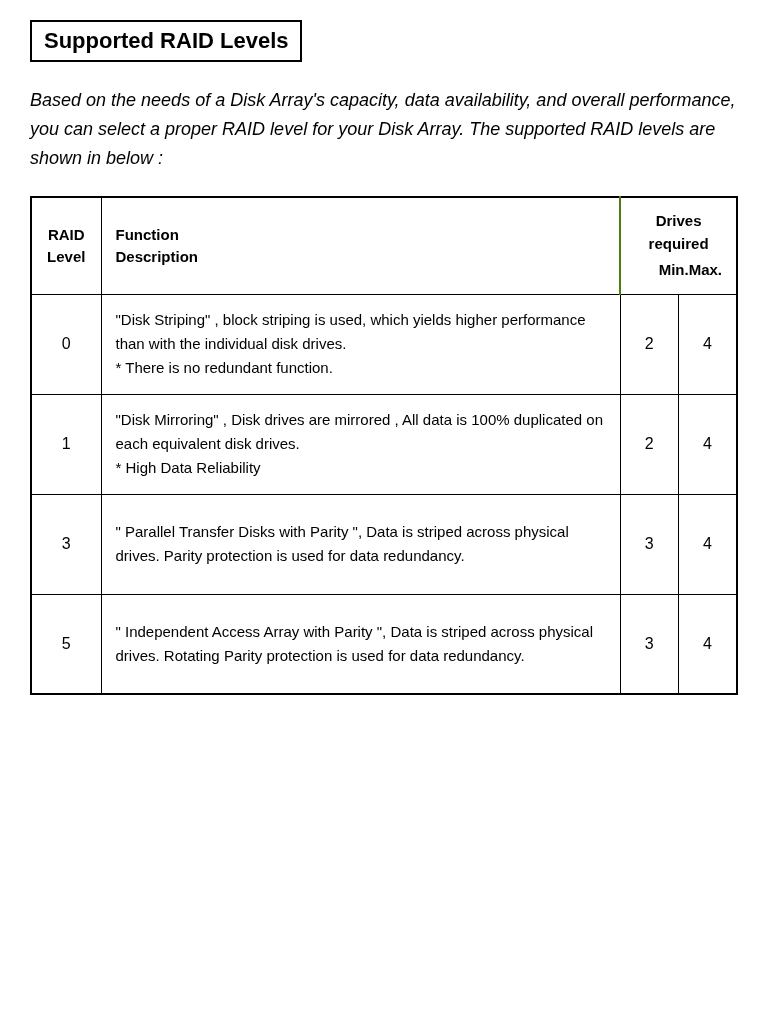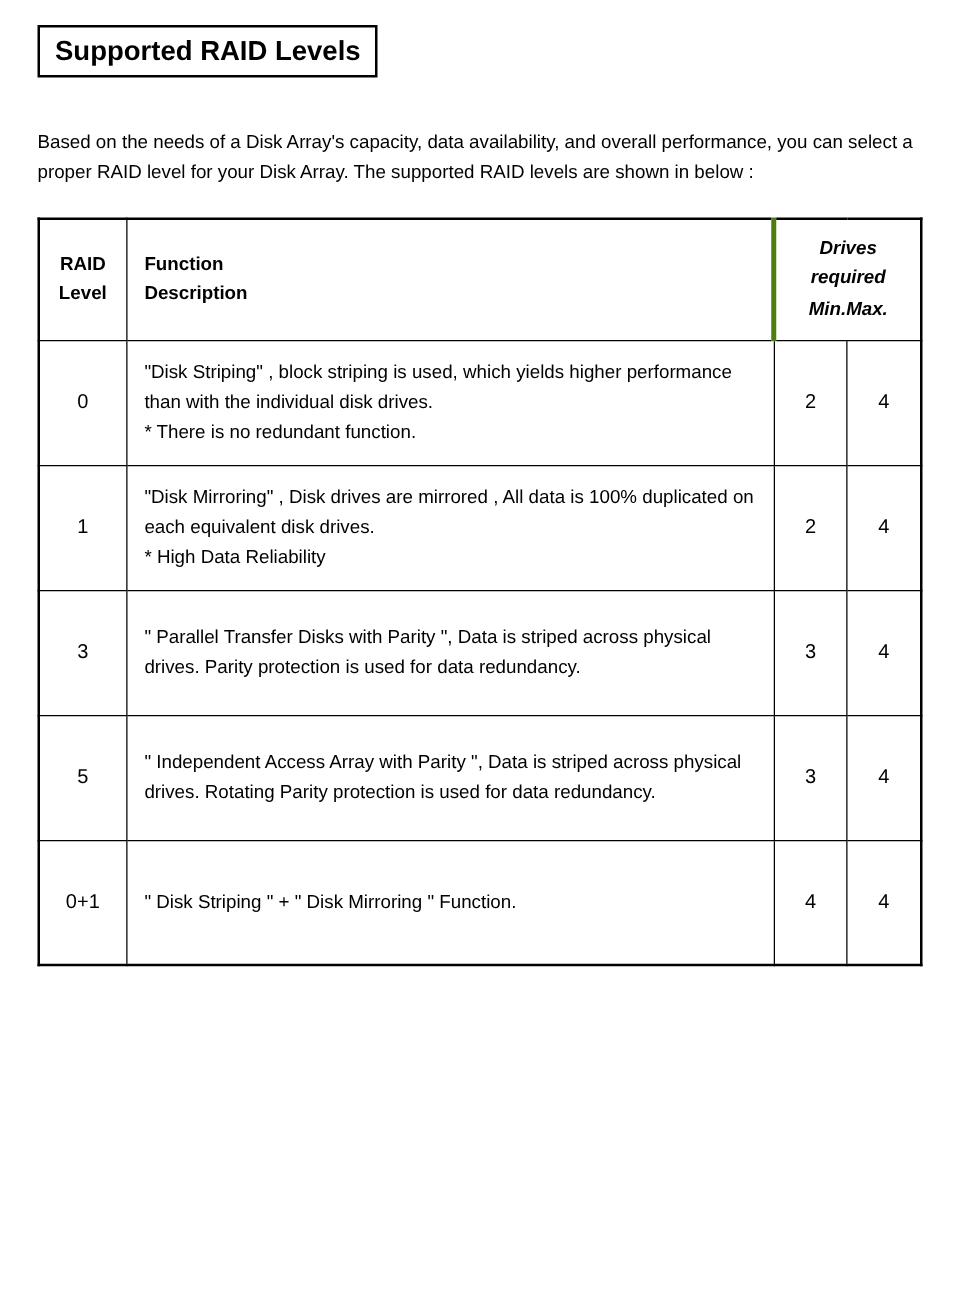--- a/index.html
+++ b/index.html
@@ -17,28 +17,29 @@
       min-height: 1036px;
       padding: 20px 30px;
     }
 
     .page-title {
       font-size: 22px;
       font-weight: bold;
       border: 2px solid #000000;
       display: inline-block;
       padding: 6px 12px;
-      margin-bottom: 40px;
+      margin-bottom: 24px;
       font-family: Arial, sans-serif;
     }
 
     .intro-text {
-      font-size: 15px;
+      font-size: 18px;
       line-height: 1.6;
       margin-bottom: 24px;
+      font-style: italic;
     }
 
     table {
       width: 100%;
       border-collapse: collapse;
       border: 2px solid #000000;
     }
 
     th, td {
       border: 1px solid #000000;
@@ -78,41 +79,40 @@
     tbody td.drives-cell {
       text-align: center;
       font-size: 16px;
     }
 
     tbody tr {
       height: 100px;
     }
 
     .header-drives {
-      border-left: 4px solid #4d7c0f;
-      font-style: italic;
+      border-left: 2px solid #4d7c0f;
     }
   </style>
 </head>
 <body>
 
 
 
 <h1 class="page-title">Supported RAID Levels</h1>
 
 <p class="intro-text">Based on the needs of a Disk Array's capacity, data availability, and overall performance, you can select a proper RAID level for your Disk Array. The supported RAID levels are shown in below :</p>
 
 <table>
   <thead>
     <tr>
       <th class="col-raid-level">RAID<br>Level</th>
       <th class="col-function">Function<br>Description</th>
       <th colspan="2" class="header-drives">
         <div>Drives required</div>
-        <div style="display:flex; justify-content:center; margin-top:4px;">
+        <div style="display:flex; justify-content:flex-end; margin-top:4px;">
           <span>Min.</span>
           <span>Max.</span>
         </div>
       </th>
     </tr>
   </thead>
   <tbody id="table-body">
   <tr>
         <td class="raid-level-cell">0</td>
         <td class="function-cell">"Disk Striping" , block striping is used, which yields higher performance than with the individual disk drives.<br>* There is no redundant function.</td>
@@ -130,23 +130,17 @@
         <td class="function-cell">" Parallel Transfer Disks with Parity ", Data is striped across physical drives. Parity protection is used for data redundancy.</td>
         <td class="drives-cell">3</td>
         <td class="drives-cell">4</td>
       </tr>
       <tr>
         <td class="raid-level-cell">5</td>
         <td class="function-cell">" Independent Access Array with Parity ", Data is striped across physical drives. Rotating Parity protection is used for data redundancy.</td>
         <td class="drives-cell">3</td>
         <td class="drives-cell">4</td>
       </tr>
-      <tr>
-        <td class="raid-level-cell">0+1</td>
-        <td class="function-cell">" Disk Striping " + " Disk Mirroring " Function.</td>
-        <td class="drives-cell">4</td>
-        <td class="drives-cell">4</td>
-      </tr>
     </tbody>
 </table>
 
 
 
 
 </body></html>

